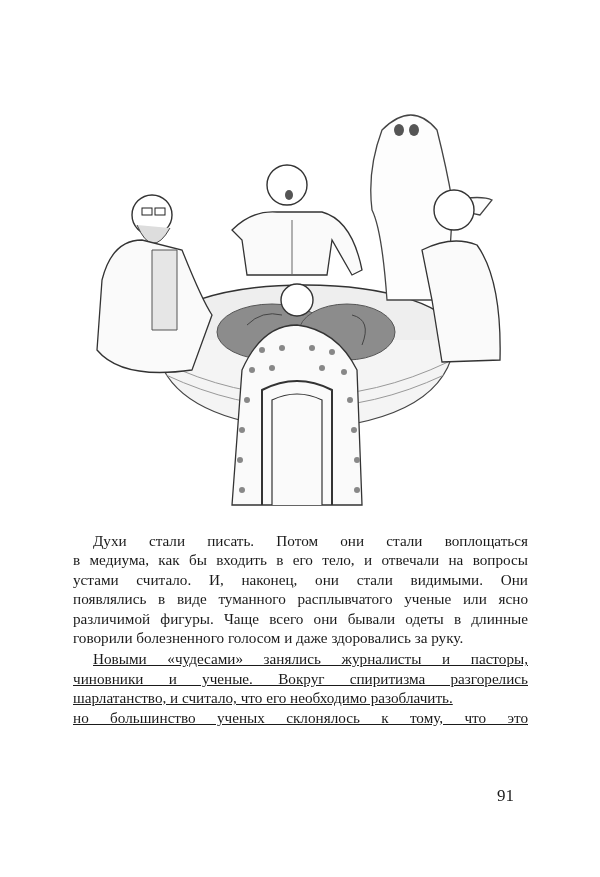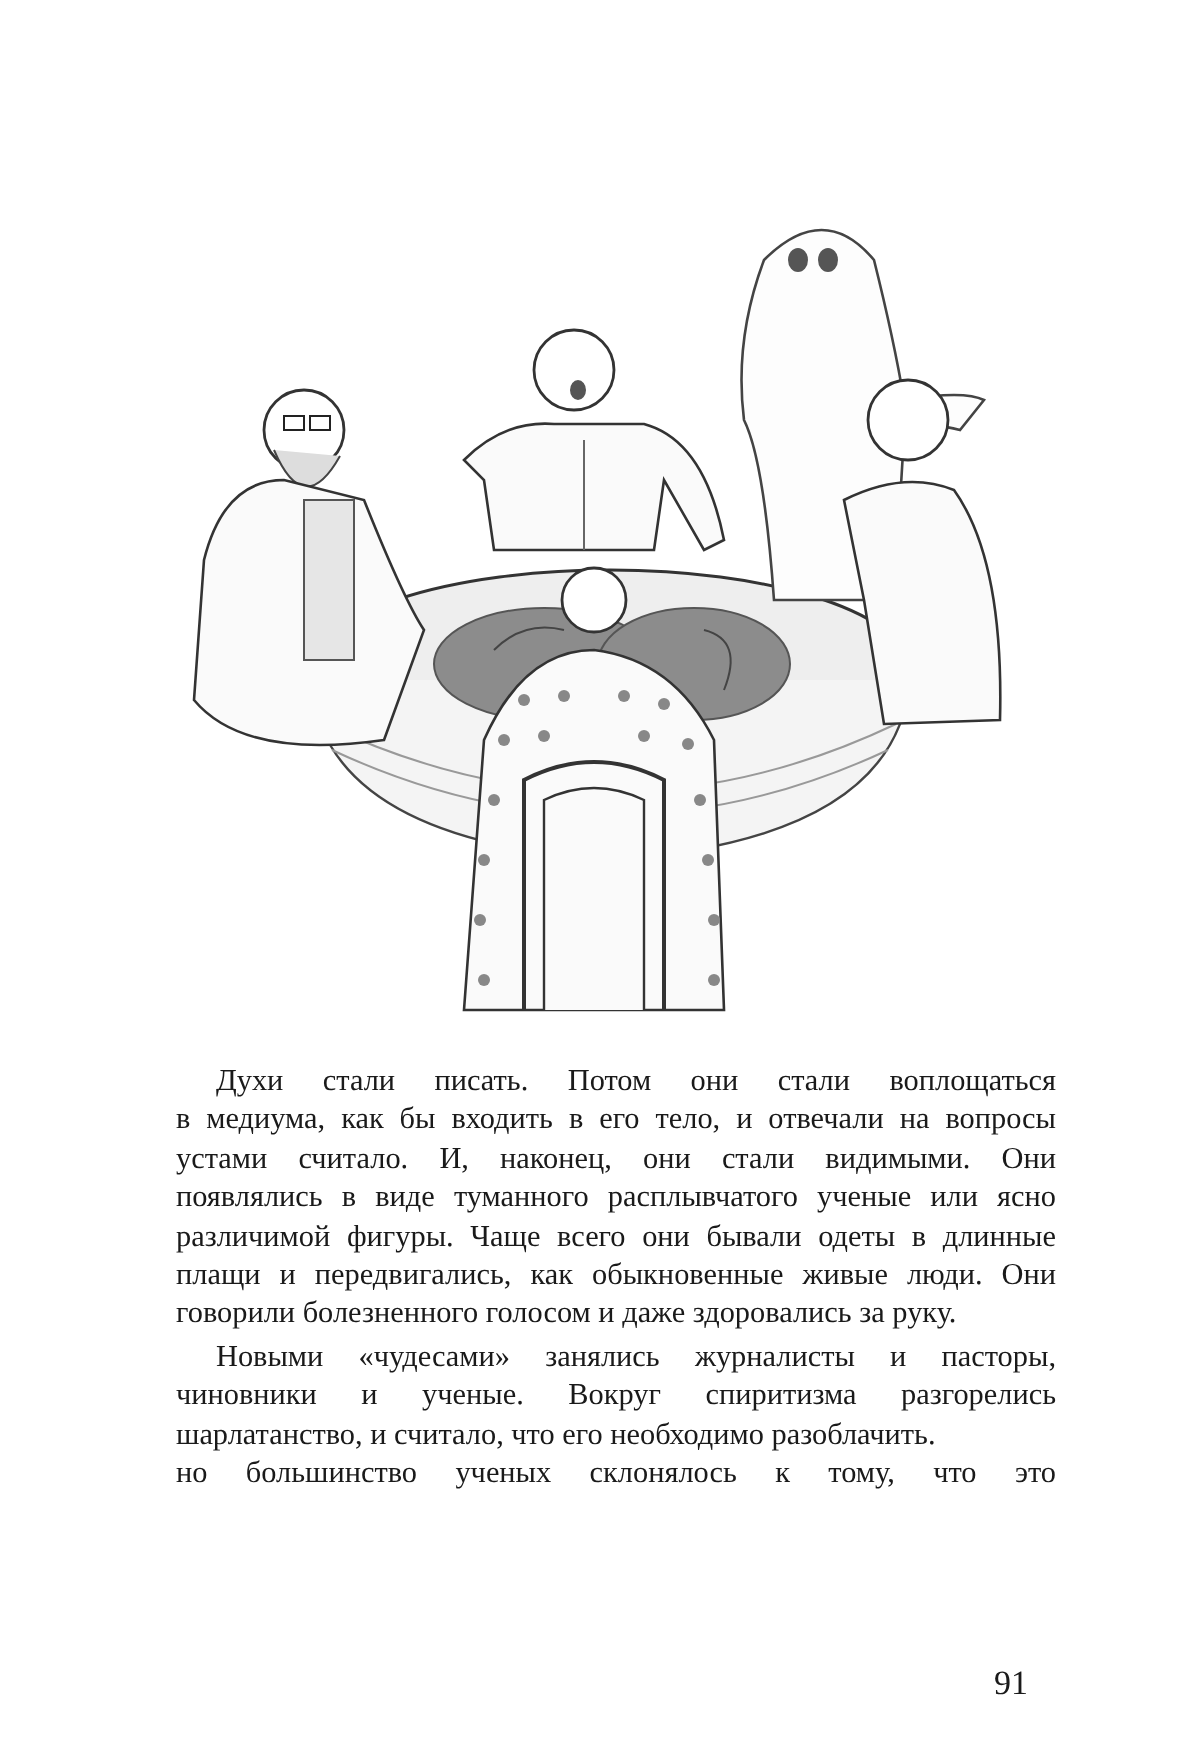--- a/index.html
+++ b/index.html
@@ -1,25 +1,25 @@
 <!DOCTYPE html>
 <html><head>
   <meta charset="utf-8">
   <style>
     html, body { margin: 0; padding: 0; background: #ffffff; }
     body { width: 600px; height: 877px; position: relative; overflow: hidden; font-family: "Liberation Serif", serif; color: #1a1a1a; }
     .illustration { position: absolute; left: 82px; top: 100px; width: 446px; height: 410px; }
     .text-block { position: absolute; left: 73px; top: 531px; width: 455px; font-size: 15.2px; line-height: 19.4px; }
     .para { margin: 0; text-align: justify; text-indent: 20px; }
-    .para .line { display: block; text-align: justify; text-align-last: justify; white-space: nowrap; margin-left: 15px; }
+    .para .line { display: block; text-align: justify; text-align-last: justify; white-space: nowrap; }
     .para .line.last { text-align-last: left; }
     .para .line.first { padding-left: 20px; }
     .para { text-indent: 0; }
-    .para + .para { margin-top: 2px; }
-    .page-number { position: absolute; left: 497px; top: 832px; font-size: 17px; }
+    .para + .para { margin-top: 2px; text-decoration: underline; }
+    .page-number { position: absolute; left: 497px; top: 786px; font-size: 17px; }
   </style>
 </head>
 <body>
 
 <div class="illustration">
   <svg viewBox="0 0 446 410" width="446" height="410">
 
     <ellipse cx="223" cy="235" rx="150" ry="50" fill="#eeeeee" stroke="#333" stroke-width="1.5"></ellipse>
     <path d="M73 240 Q 80 320 223 330 Q 366 320 373 240" fill="#f4f4f4" stroke="#444" stroke-width="1.2"></path>
     <path d="M80 262 Q 223 330 366 262" fill="none" stroke="#999" stroke-width="1"></path>
@@ -75,21 +75,20 @@
   </svg>
 </div>
 
 <div class="text-block">
   <p class="para">
     <span class="line first">Духи стали писать. Потом они стали воплощаться</span>
     <span class="line">в медиума, как бы входить в его тело, и отвечали на вопросы</span>
     <span class="line">устами считало. И, наконец, они стали видимыми. Они</span>
     <span class="line">появлялись в виде туманного расплывчатого ученые или ясно</span>
     <span class="line">различимой фигуры. Чаще всего они бывали одеты в длинные</span>
-    <span class="line">плащи и передвигались, как обыкновенные живые люди. Они</span>
     <span class="line last">говорили болезненного голосом и даже здоровались за руку.</span>
   </p>
   <p class="para">
     <span class="line first">Новыми «чудесами» занялись журналисты и пасторы,</span>
     <span class="line">чиновники и ученые. Вокруг спиритизма разгорелись</span>
     <span class="line last">шарлатанство, и считало, что его необходимо разоблачить.</span>
     <span class="line">но большинство ученых склонялось к тому, что это</span>
   </p>
 </div>
 

